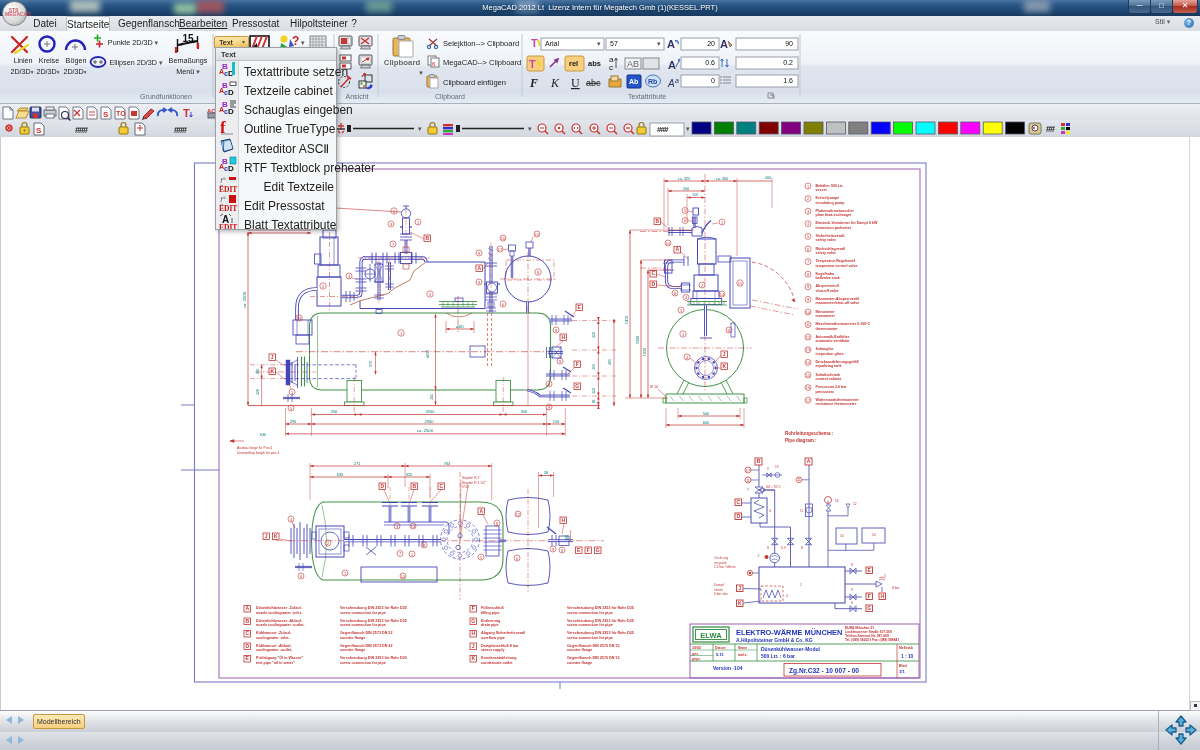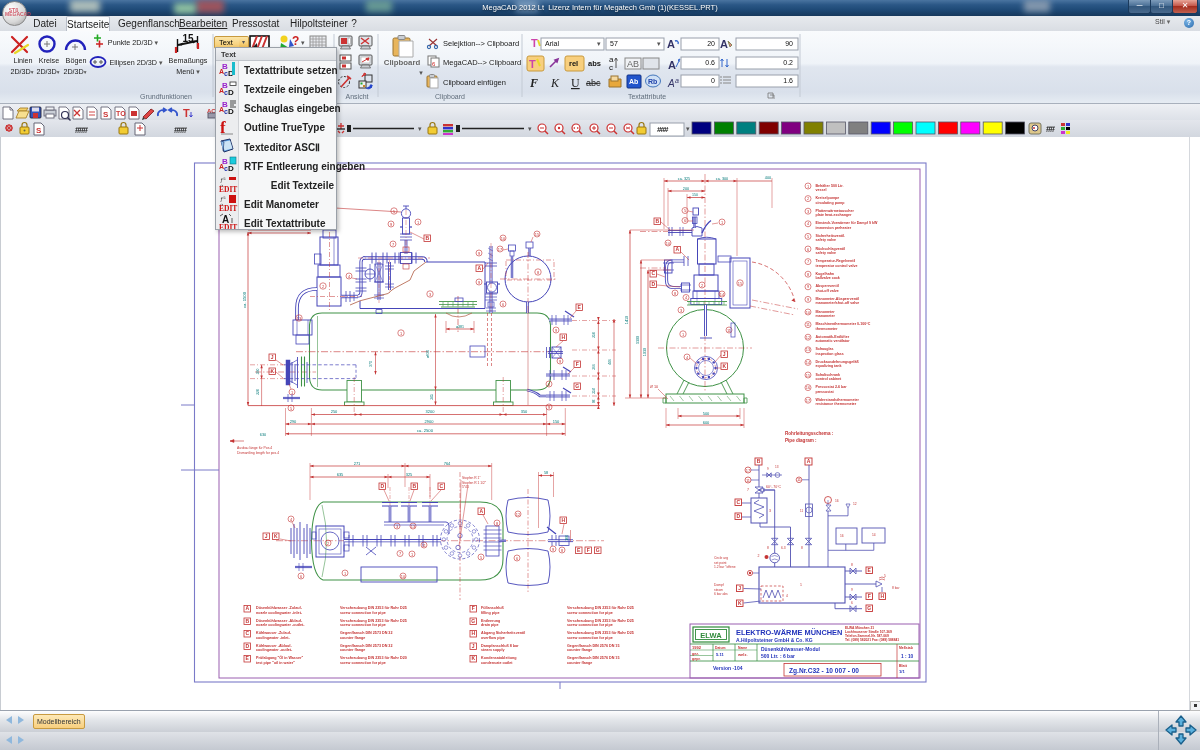--- a/index.html
+++ b/index.html
@@ -25,21 +25,21 @@
 
 #tb1{left:0;top:104px;width:1200px;height:16px;background:linear-gradient(to bottom,#eef0f4,#dde1e8);}
 #tb2{left:0;top:120px;width:1200px;height:17px;background:linear-gradient(to bottom,#e3e6ec,#d2d7df);border-bottom:1px solid #9aa2ae;}
 
 #canvas{left:0;top:137px;width:1200px;height:573px;background:#fff;border-left:1px solid #c8ccd2;}
 #vline{left:1189px;top:137px;width:1px;height:573px;background:#d5d8dd;}
 
 #menu{left:215px;top:47px;width:120px;height:181px;background:#f6f7f8;border:1px solid #9aa0a8;box-shadow:2px 2px 4px rgba(0,0,0,.25);z-index:40;}
 #menuhdr{position:absolute;left:0;top:0;width:100%;height:13px;background:linear-gradient(to bottom,#eef0f2,#dcdfe3);border-bottom:1px solid #c0c4ca;font-size:7.5px;font-weight:bold;color:#333;padding-left:5px;line-height:13px;box-sizing:border-box;}
 #menuicons{position:absolute;left:0;top:13px;width:22px;height:168px;background:#ecedef;border-right:1px solid #d0d2d6;}
-.mitem{position:absolute;left:28px;width:90px;height:12px;font-size:10px;color:#222;white-space:nowrap;font-weight:bold;}
+.mitem{position:absolute;left:28px;width:90px;height:12px;font-size:12px;color:#222;white-space:nowrap;}
 
 #sb1{left:0;top:710px;width:1200px;height:22px;background:linear-gradient(to bottom,#fdfdfe,#e3e6ea 40%,#c9cdd4);border-top:1px solid #9aa2ae;}
 #sb2{left:0;top:732px;width:1200px;height:18px;background:linear-gradient(to bottom,#dfe2e7,#c4c9d1);}
 #mtab{left:33px;top:714px;height:13px;background:linear-gradient(to bottom,#fde9b8,#f8cf7e);border:1px solid #c89a3f;border-radius:2px;font-size:7px;line-height:13px;padding:0 3px;color:#333;}
 .arr{position:absolute;width:0;height:0;border-top:4px solid transparent;border-bottom:4px solid transparent;}
 .arrL{border-right:6px solid #8fb8dd;}
 .arrR{border-left:6px solid #8fb8dd;}
 #sbsep{left:1158px;top:711px;width:1px;height:39px;background:#aab0ba;}
 </style></head><body>
 <div id="app">
@@ -1416,22 +1416,22 @@
         <rect x="10" y="0" width="7" height="8" fill="#cc1111"></rect>
         <text x="0" y="16" font-size="7.5" font-weight="bold" font-family="Liberation Serif,serif" fill="#cc1111">EDIT</text>
       </g>
       <g transform="translate(3,153)">
         <text x="3" y="9" font-size="10" font-weight="bold" fill="#111">A</text>
         <path d="M1 2l3-2M12 2l-2-2M13 4v5" stroke="#333" stroke-width="0.8"></path>
         <text x="0" y="16" font-size="7.5" font-weight="bold" font-family="Liberation Serif,serif" fill="#cc1111">EDIT</text>
       </g>
     </svg>
     <div class="mitem" style="top:17px;">Textattribute setzen</div>
-    <div class="mitem" style="top:36px;">Textzeile eingeben</div>
+    <div class="mitem" style="top:36px;">Textzeile cabinet</div>
     <div class="mitem" style="top:55px;">Schauglas eingeben</div>
     <div class="mitem" style="top:74px;">Outline TrueType</div>
     <div class="mitem" style="top:94px;">Texteditor ASCⅡ</div>
-    <div class="mitem" style="top:113px;">RTF Entleerung eingeben</div>
+    <div class="mitem" style="top:113px;">RTF Textblock preheater</div>
     <div class="mitem" style="top:132px;text-align:right;">Edit Textzeile</div>
-    <div class="mitem" style="top:151px;">Edit Manometer</div>
-    <div class="mitem" style="top:170px;">Edit Textattribute</div>
+    <div class="mitem" style="top:151px;">Edit Pressostat</div>
+    <div class="mitem" style="top:170px;">Blatt Textattribute</div>
   </div>
 </div>
 
 </body></html>

